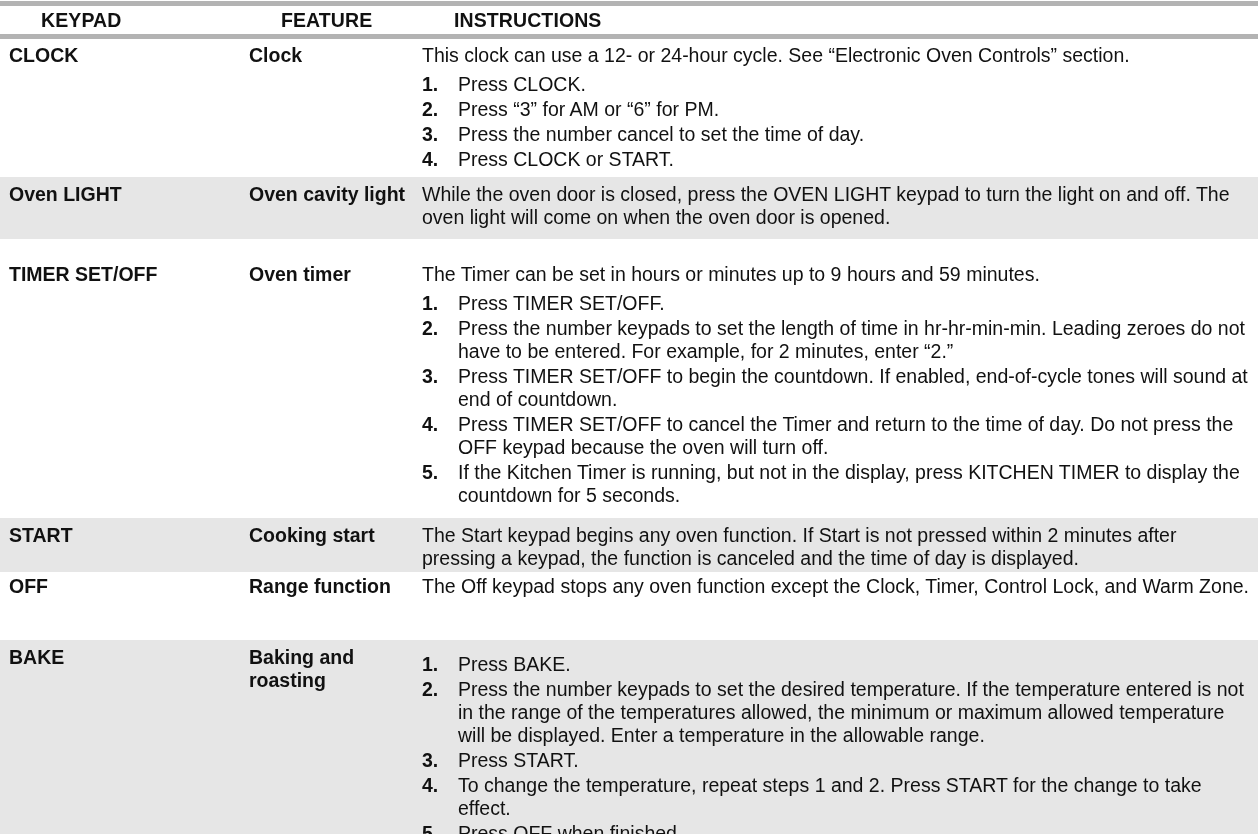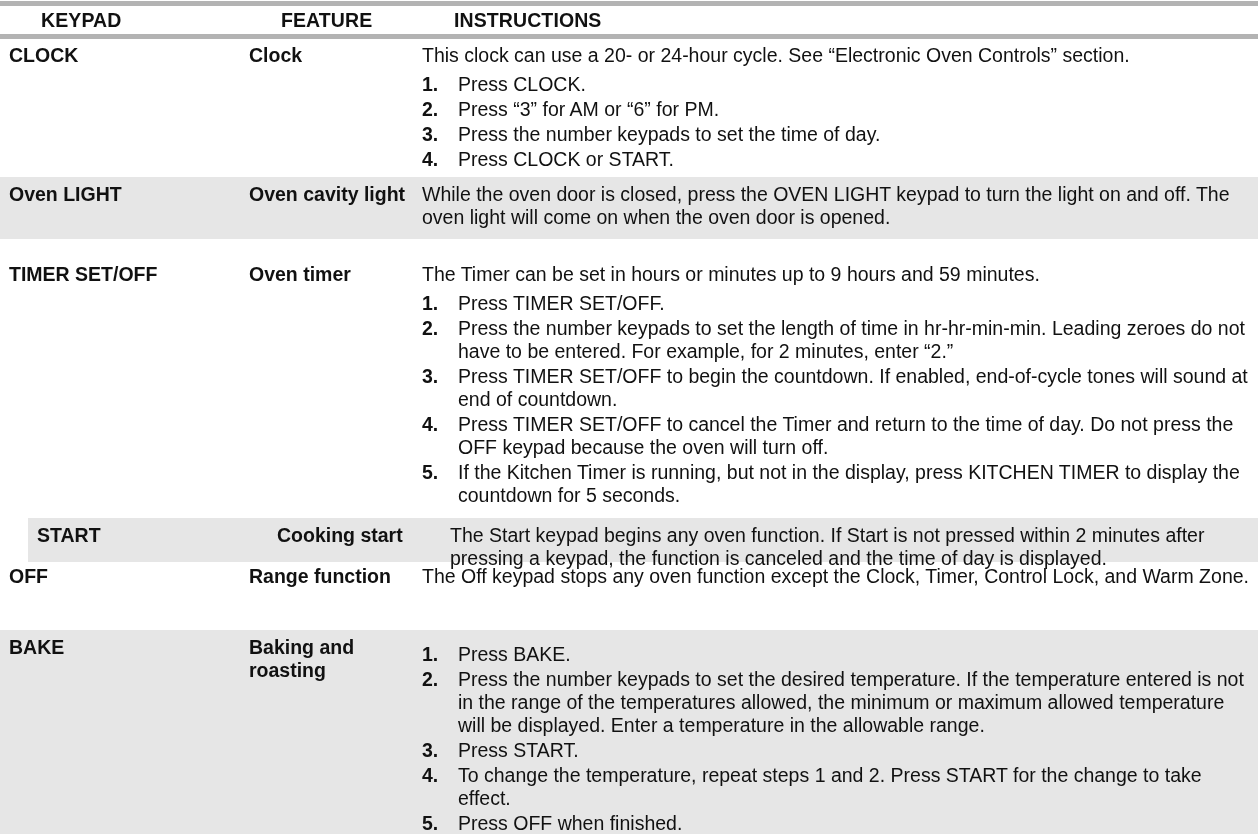--- a/index.html
+++ b/index.html
@@ -31,33 +31,33 @@
     <div class="c c1">KEYPAD</div>
     <div class="c c2">FEATURE</div>
     <div class="c c3">INSTRUCTIONS</div>
   </div>
   <div class="hdr-rule"></div>
 
   <div class="row" style="height:138px; padding-top:5px;">
     <div class="c1">CLOCK</div>
     <div class="c2">Clock</div>
     <div class="c3">
-      <div class="intro">This clock can use a 20- or 24-hour cycle. See “Electronic Oven Controls” section.</div>
+      <div class="intro">This clock can use a 12- or 24-hour cycle. See “Electronic Oven Controls” section.</div>
       <ol class="steps">
         <li>
             <span class="n">1.</span>
             <span class="t">Press CLOCK.</span>
           </li>
         <li>
             <span class="n">2.</span>
             <span class="t">Press “3” for AM or “6” for PM.</span>
           </li>
         <li>
             <span class="n">3.</span>
-            <span class="t">Press the number keypads to set the time of day.</span>
+            <span class="t">Press the number cancel to set the time of day.</span>
           </li>
         <li>
             <span class="n">4.</span>
             <span class="t">Press CLOCK or START.</span>
           </li>
       </ol>
     </div>
   </div>
 
   <div class="row shade" style="height:62px; padding-top:6px;">
@@ -91,21 +91,21 @@
             <span class="t">Press TIMER SET/OFF to cancel the Timer and return to the time of day. Do not press the OFF keypad because the oven will turn off.</span>
           </li>
         <li>
             <span class="n">5.</span>
             <span class="t">If the Kitchen Timer is running, but not in the display, press KITCHEN TIMER to display the countdown for 5 seconds.</span>
           </li>
       </ol>
     </div>
   </div>
 
-  <div class="row shade" style="height:44px; padding-top:6px;margin-left:28px;">
+  <div class="row shade" style="height:54px; padding-top:6px;">
     <div class="c1">START</div>
     <div class="c2">Cooking start</div>
     <div class="c3">
       <div>The Start keypad begins any oven function. If Start is not pressed within 2 minutes after pressing a keypad, the function is canceled and the time of day is displayed.</div>
     </div>
   </div>
 
   <div class="row" style="height:68px; padding-top:3px;">
     <div class="c1">OFF</div>
     <div class="c2">Range function</div>

